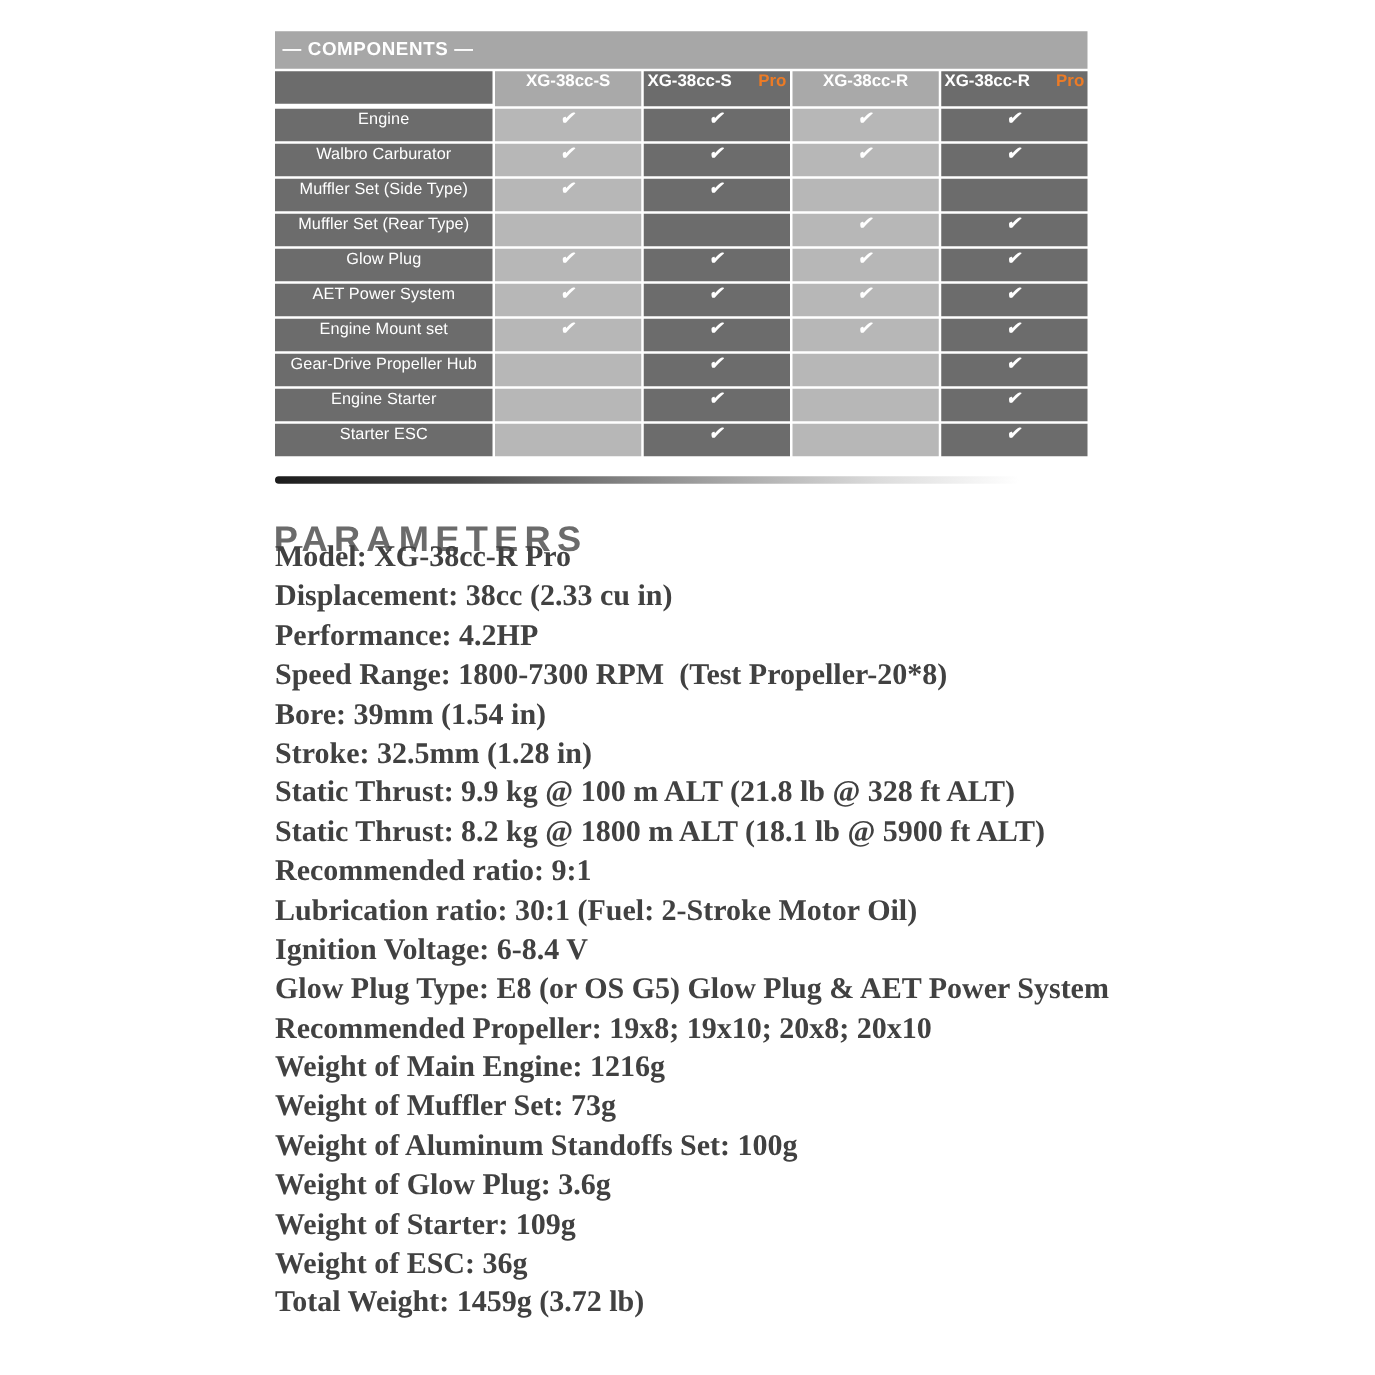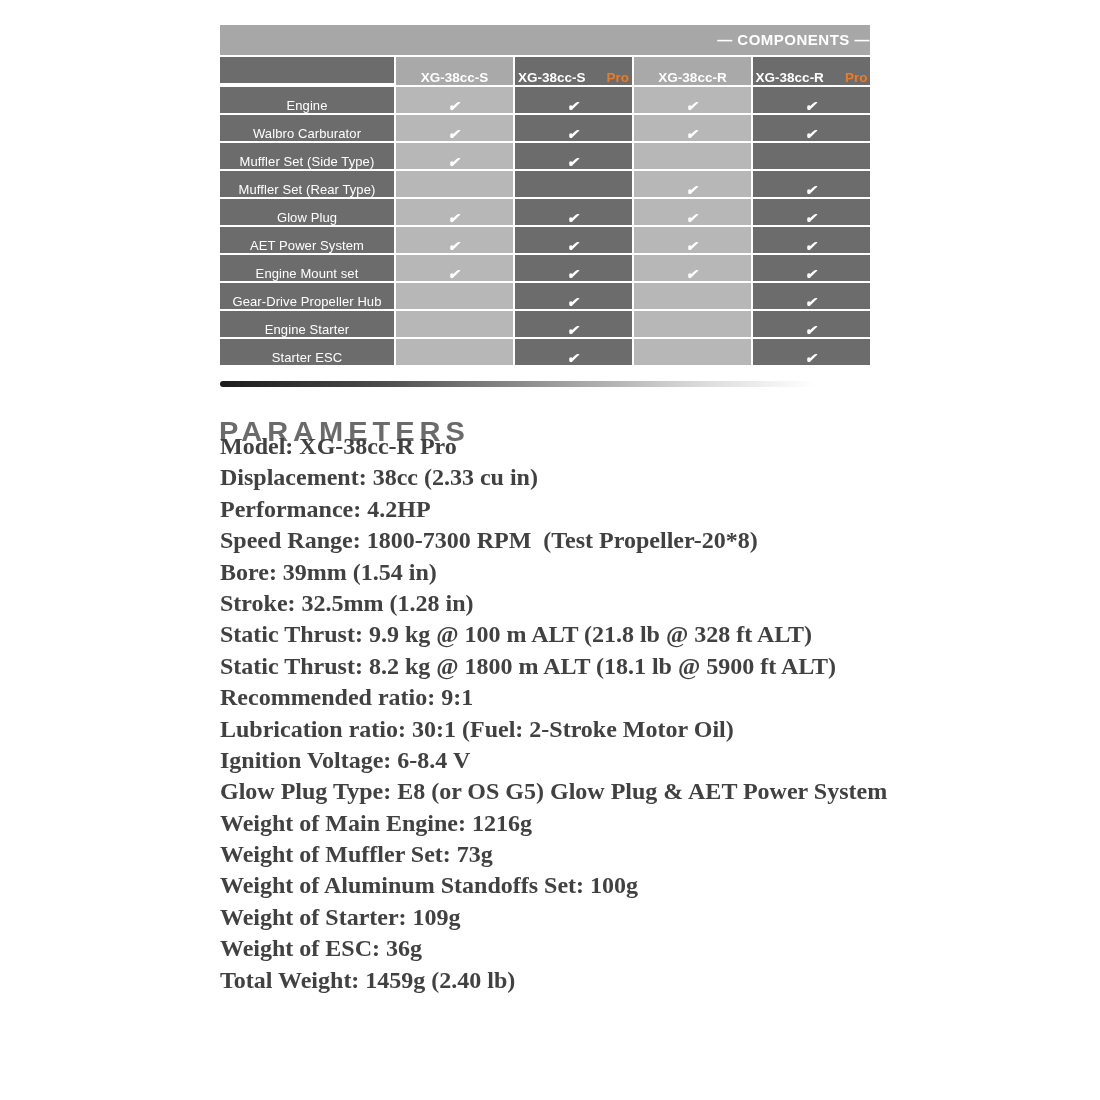--- a/index.html
+++ b/index.html
@@ -15,28 +15,28 @@
   .canvas{
     position:relative;width:1100px;height:1100px;background:#ffffff;
     overflow:hidden;font-family:"Liberation Sans",sans-serif;
   }
 
   
   .comp-table{position:absolute;left:220px;top:25px;width:650px;}
   .table-title{
     height:30px;background:var(--c-title-bar);color:#ffffff;
     font-weight:bold;font-size:15px;line-height:30px;
-    padding-left:16px;letter-spacing:.5px;box-sizing:border-box;text-align:right;
+    padding-left:6px;letter-spacing:.5px;box-sizing:border-box;
   }
   .grid{
     display:grid;grid-template-columns:174px 117px 117px 117px 117px;
     gap:2px;background:#ffffff;margin-top:2px;
   }
   .cell{
-    height:26px;display:flex;align-items:flex-end;justify-content:center;
+    height:26px;display:flex;align-items:flex-start;justify-content:center;
     box-sizing:border-box;
   }
   .cell.head{height:28px;color:#ffffff;font-weight:bold;font-size:13.5px;}
   .corner{background:var(--c-dark);}
   .head-light{background:var(--c-head-light);}
   .head-dark{background:var(--c-dark);}
   .pro{color:var(--c-accent);margin-left:21px;}
   .label{
     background:var(--c-dark);color:#ffffff;font-weight:normal;font-size:13px;
     letter-spacing:.1px;white-space:nowrap;
@@ -217,21 +217,23 @@
       <div class="pline">Performance: 4.2HP</div>
       <div class="pline">Speed Range: 1800-7300 RPM  (Test Propeller-20*8)</div>
       <div class="pline">Bore: 39mm (1.54 in)</div>
       <div class="pline">Stroke: 32.5mm (1.28 in)</div>
       <div class="pline">Static Thrust: 9.9 kg @ 100 m ALT (21.8 lb @ 328 ft ALT)</div>
       <div class="pline">Static Thrust: 8.2 kg @ 1800 m ALT (18.1 lb @ 5900 ft ALT)</div>
       <div class="pline">Recommended ratio: 9:1</div>
       <div class="pline">Lubrication ratio: 30:1 (Fuel: 2-Stroke Motor Oil)</div>
       <div class="pline">Ignition Voltage: 6-8.4 V</div>
       <div class="pline">Glow Plug Type: E8 (or OS G5) Glow Plug &amp; AET Power System</div>
+      <div class="pline">Recommended Propeller: 19x8; 19x10; 20x8; 20x10</div>
       <div class="pline">Weight of Main Engine: 1216g</div>
       <div class="pline">Weight of Muffler Set: 73g</div>
       <div class="pline">Weight of Aluminum Standoffs Set: 100g</div>
+      <div class="pline">Weight of Glow Plug: 3.6g</div>
       <div class="pline">Weight of Starter: 109g</div>
       <div class="pline">Weight of ESC: 36g</div>
-      <div class="pline">Total Weight: 1459g (2.40 lb)</div>
+      <div class="pline">Total Weight: 1459g (3.72 lb)</div>
     </div>
 
 </div>
 
 </body></html>

